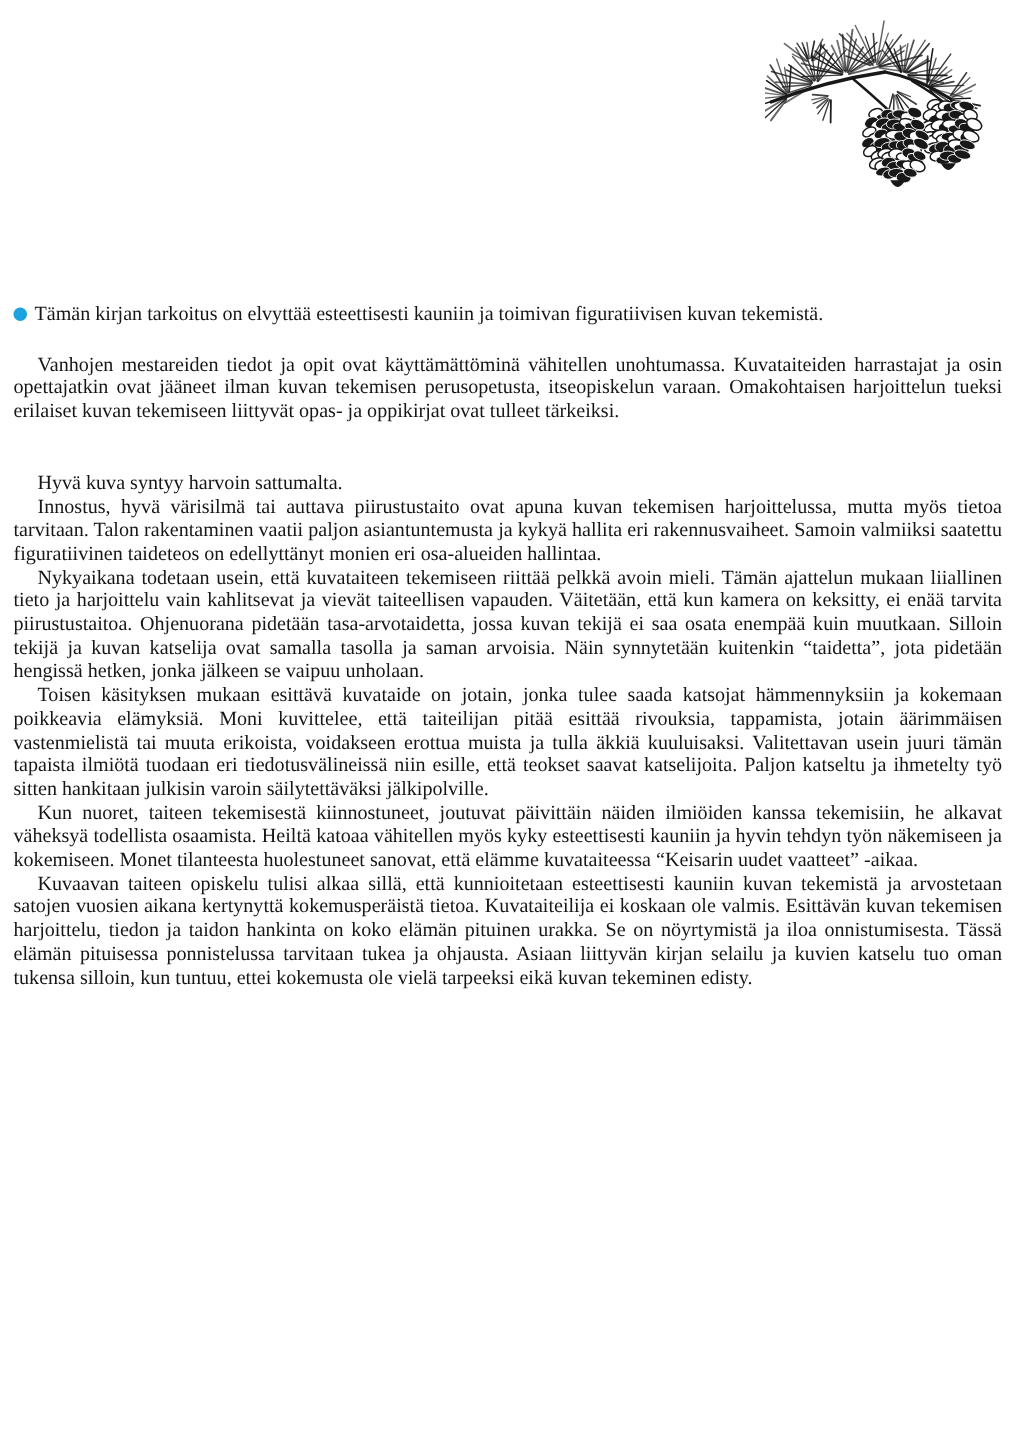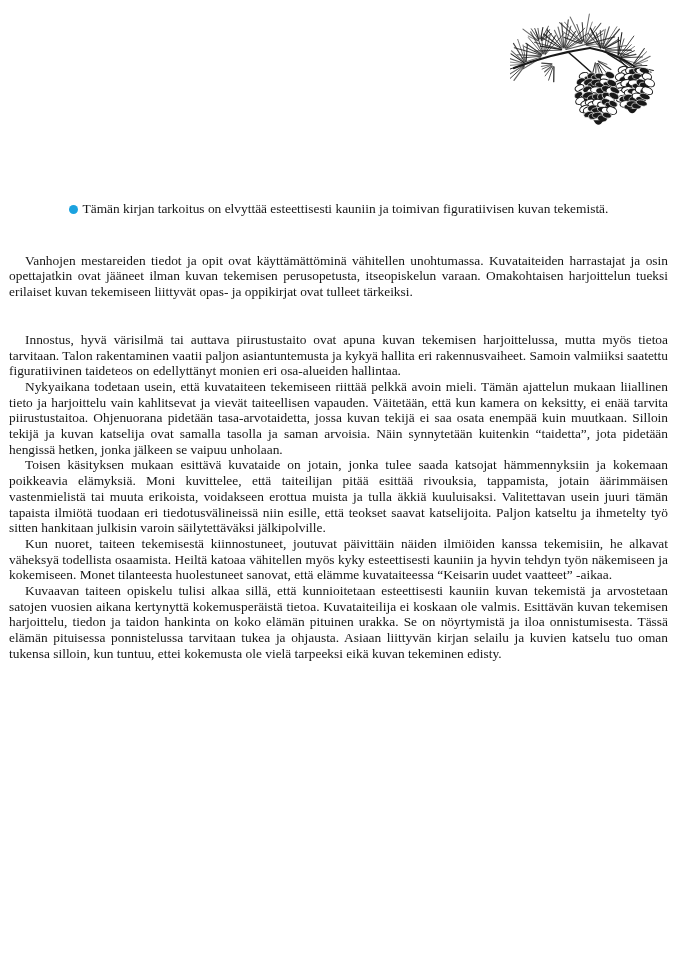--- a/index.html
+++ b/index.html
@@ -23,21 +23,21 @@
     left: 9px;
     right: 12px;
     top: 201px;
     font-family: "Liberation Serif", "DejaVu Serif", serif;
     font-size: 13.4px;
     line-height: 15.7px;
     color: #161616;
     text-align: justify;
   }
   .text-block p { margin: 0; text-indent: 16px; }
-  p.lead { text-indent: 0; margin-bottom: 36px; text-align: center; }
+  p.lead { text-indent: 0; margin-bottom: 18px; text-align: left; }
   p.intro { margin-bottom: 32px; }
   .bullet {
     display: inline-block;
     width: 9px;
     height: 9px;
     border-radius: 50%;
     background: #1ba2df;
     margin-right: 5px;
     vertical-align: -0.5px;
   }
@@ -277,20 +277,21 @@
         <path d="M83.45,108.19999999999999 Q88.45,117.19999999999999 93.45,108.19999999999999 Z" fill="#181818"></path>
       </svg>
   </div>
 
   <div class="text-block">
     <p class="lead"><span class="bullet"></span><span>Tämän kirjan tarkoitus on elvyttää esteettisesti kauniin ja toimivan figuratiivisen kuvan tekemistä.</span></p>
 
     <p class="intro">Vanhojen mestareiden tiedot ja opit ovat käyttämättöminä vähitellen unohtumassa. Kuvataiteiden harrastajat ja osin opettajatkin ovat jääneet ilman kuvan tekemisen perusopetusta, itseopiskelun varaan. Omakohtaisen harjoittelun tueksi erilaiset kuvan tekemiseen liittyvät opas- ja oppikirjat ovat tulleet tärkeiksi.</p>
 
     <div>
+      <p>Hyvä kuva syntyy harvoin sattumalta.</p>
       <p>Innostus, hyvä värisilmä tai auttava piirustustaito ovat apuna kuvan tekemisen harjoittelussa, mutta myös tietoa tarvitaan. Talon rakentaminen vaatii paljon asiantuntemusta ja kykyä hallita eri rakennusvaiheet. Samoin valmiiksi saatettu figuratiivinen taideteos on edellyttänyt monien eri osa-alueiden hallintaa.</p>
       <p>Nykyaikana todetaan usein, että kuvataiteen tekemiseen riittää pelkkä avoin mieli. Tämän ajattelun mukaan liiallinen tieto ja harjoittelu vain kahlitsevat ja vievät taiteellisen vapauden. Väitetään, että kun kamera on keksitty, ei enää tarvita piirustustaitoa. Ohjenuorana pidetään tasa-arvotaidetta, jossa kuvan tekijä ei saa osata enempää kuin muutkaan. Silloin tekijä ja kuvan katselija ovat samalla tasolla ja saman arvoisia. Näin synnytetään kuitenkin “taidetta”, jota pidetään hengissä hetken, jonka jälkeen se vaipuu unholaan.</p>
       <p>Toisen käsityksen mukaan esittävä kuvataide on jotain, jonka tulee saada katsojat hämmennyksiin ja kokemaan poikkeavia elämyksiä. Moni kuvittelee, että taiteilijan pitää esittää rivouksia, tappamista, jotain äärimmäisen vastenmielistä tai muuta erikoista, voidakseen erottua muista ja tulla äkkiä kuuluisaksi. Valitettavan usein juuri tämän tapaista ilmiötä tuodaan eri tiedotusvälineissä niin esille, että teokset saavat katselijoita. Paljon katseltu ja ihmetelty työ sitten hankitaan julkisin varoin säilytettäväksi jälkipolville.</p>
       <p>Kun nuoret, taiteen tekemisestä kiinnostuneet, joutuvat päivittäin näiden ilmiöiden kanssa tekemisiin, he alkavat väheksyä todellista osaamista. Heiltä katoaa vähitellen myös kyky esteettisesti kauniin ja hyvin tehdyn työn näkemiseen ja kokemiseen. Monet tilanteesta huolestuneet sanovat, että elämme kuvataiteessa “Keisarin uudet vaatteet” -aikaa.</p>
       <p>Kuvaavan taiteen opiskelu tulisi alkaa sillä, että kunnioitetaan esteettisesti kauniin kuvan tekemistä ja arvostetaan satojen vuosien aikana kertynyttä kokemusperäistä tietoa. Kuvataiteilija ei koskaan ole valmis. Esittävän kuvan tekemisen harjoittelu, tiedon ja taidon hankinta on koko elämän pituinen urakka. Se on nöyrtymistä ja iloa onnistumisesta. Tässä elämän pituisessa ponnistelussa tarvitaan tukea ja ohjausta. Asiaan liittyvän kirjan selailu ja kuvien katselu tuo oman tukensa silloin, kun tuntuu, ettei kokemusta ole vielä tarpeeksi eikä kuvan tekeminen edisty.</p>
     </div>
   </div>
 
 </div>
 

